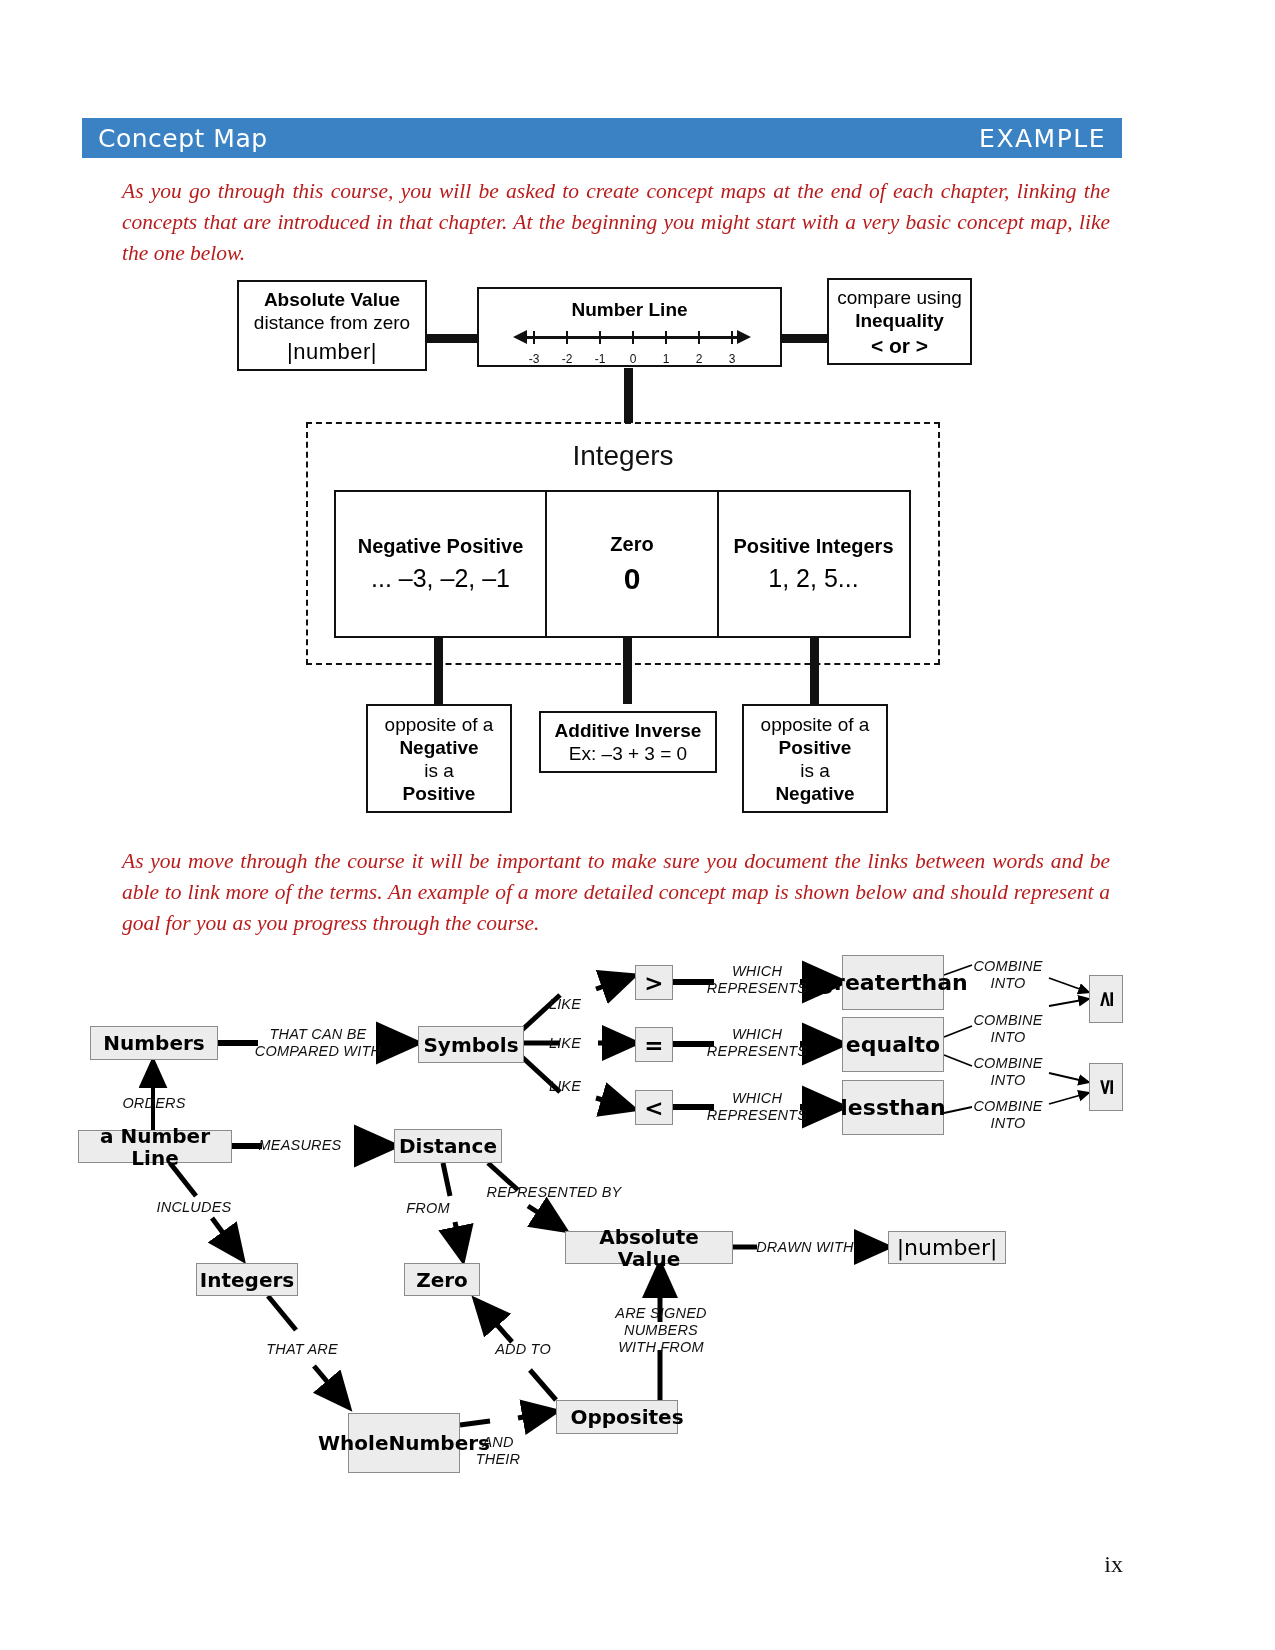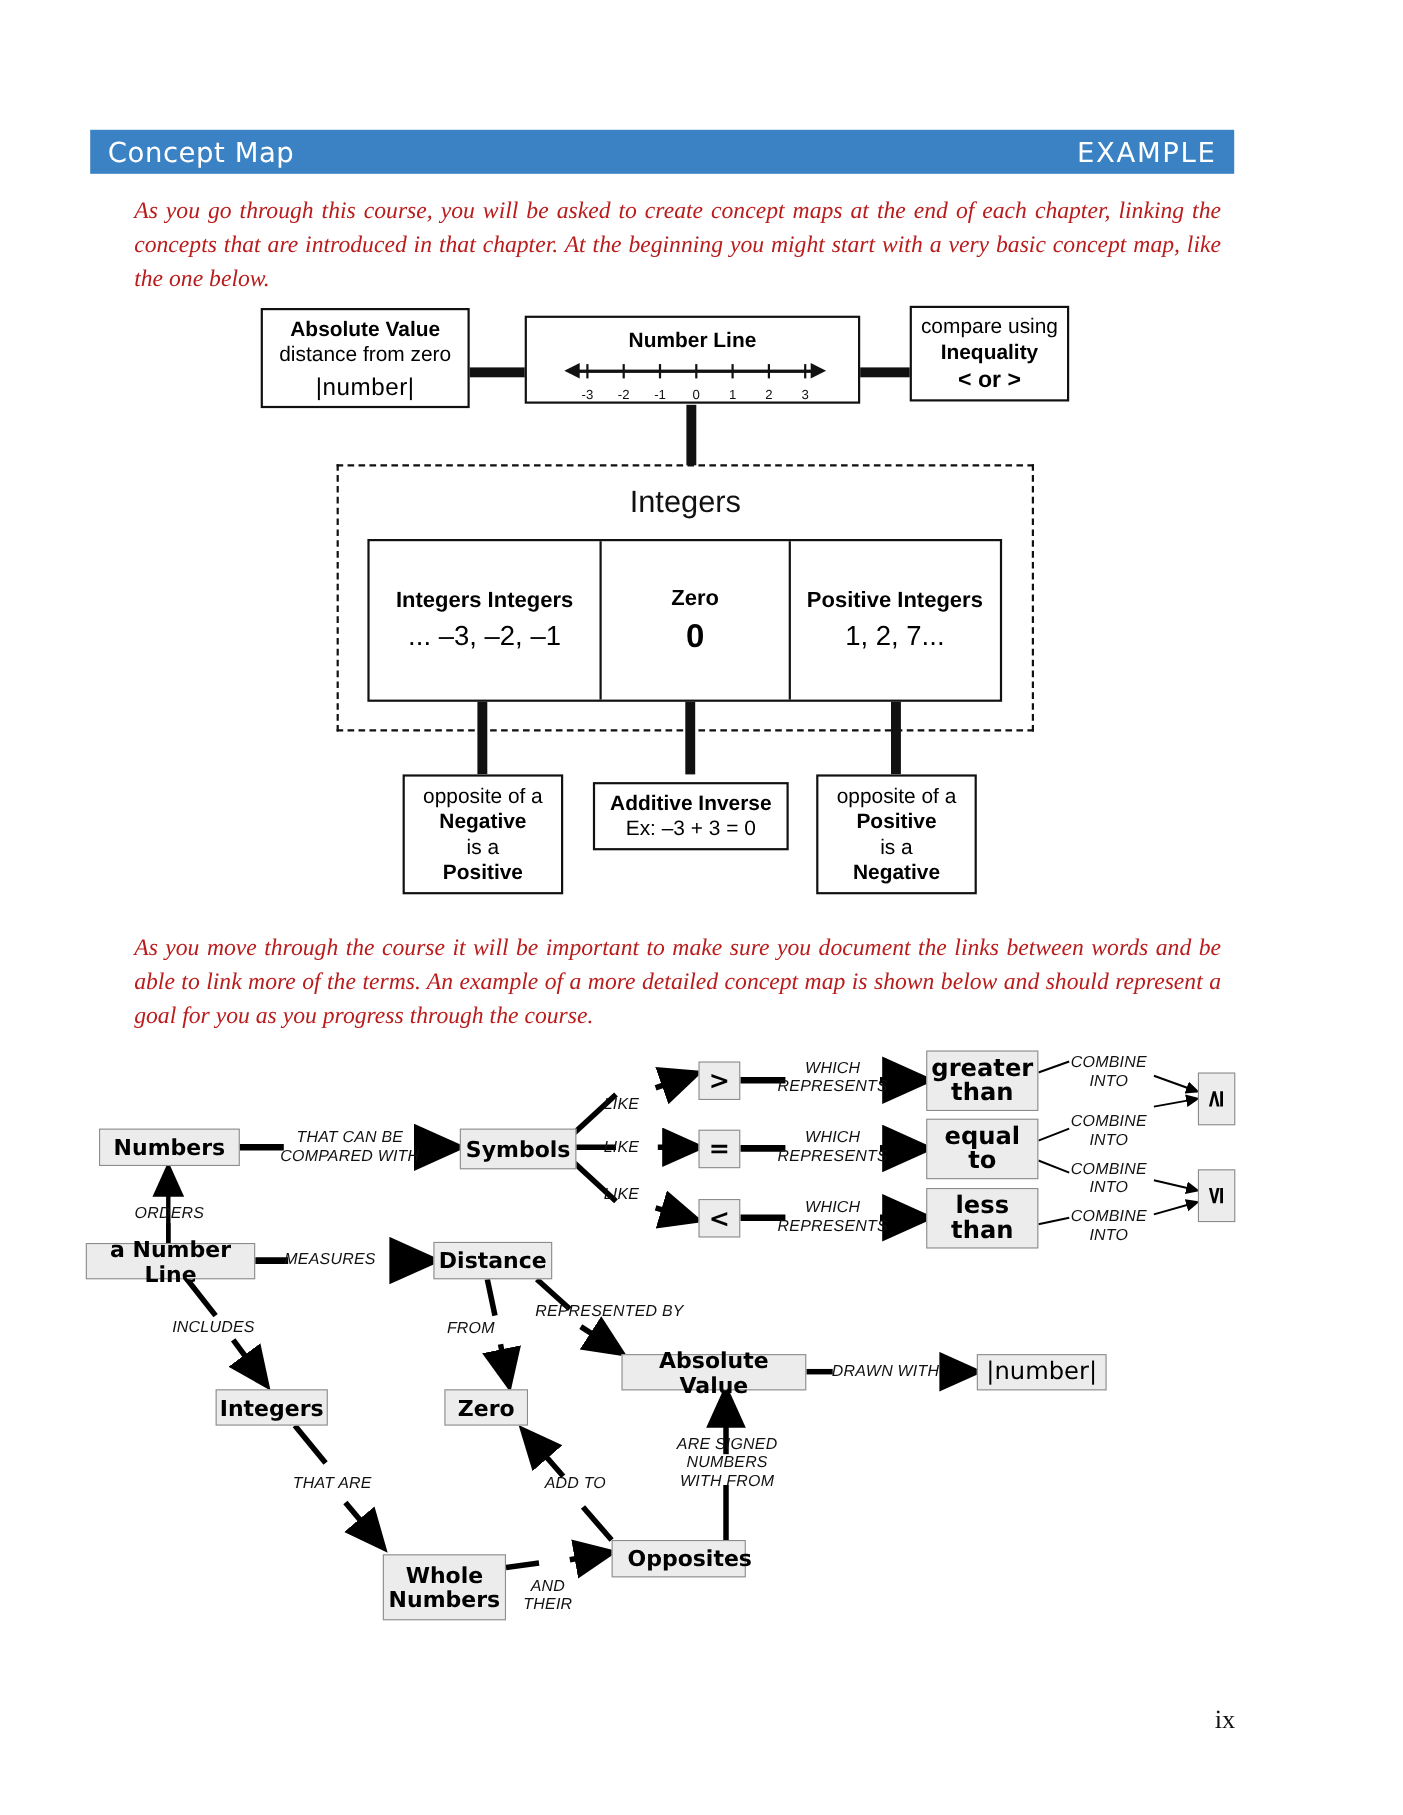--- a/index.html
+++ b/index.html
@@ -90,21 +90,21 @@
   .node{
     position:absolute;box-sizing:border-box;
     background:#ececec;border:1.5px solid #8c8c8c;
     box-shadow:inset 0 0 0 0 #fff;
     display:flex;align-items:center;justify-content:center;text-align:center;
     font-weight:bold;font-size:20px;line-height:22px;color:#000;
     font-family:"DejaVu Sans", sans-serif;
   }
   .node.sym{font-size:23px;font-weight:bold;}
   .node.rot span{transform:rotate(-90deg);display:inline-block;font-size:22px;font-weight:bold;}
-  .node.two{flex-direction:column;}
+  .node.two{flex-direction:row;}
 
   .lbl{
     position:absolute;font-style:italic;font-size:14.5px;line-height:17px;
     text-align:center;color:#111;
     font-family:"Liberation Sans", sans-serif;
     letter-spacing:.2px;
   }
 
   svg.edges{position:absolute;left:0;top:0;width:1275px;height:1650px;pointer-events:none;}
 
@@ -164,30 +164,30 @@
     <div class="n">compare using</div>
     <div class="b">Inequality</div>
     <div class="b t20" style="margin-top:2px;">&lt; or &gt;</div>
   </div>
 
   <div class="dashed" style="left:306px;top:422px;width:634px;height:243px;"></div>
   <div class="int-label" style="left:306px;top:440px;width:634px;">Integers</div>
 
   <div class="tri-box" style="left:334px;top:490px;width:577px;height:148px;">
     <div class="tri-cell" style="width:209px;">
-      <div class="hd">Integers Integers</div>
+      <div class="hd">Negative Positive</div>
       <div class="vl">... –3, –2, –1</div>
     </div>
     <div class="tri-cell" style="width:172px;">
       <div class="hd">Zero</div>
       <div class="vl bold">0</div>
     </div>
     <div class="tri-cell" style="width:191px;">
       <div class="hd">Positive Integers</div>
-      <div class="vl">1, 2, 7...</div>
+      <div class="vl">1, 2, 5...</div>
     </div>
   </div>
 
   <div class="connector" style="left:434px;top:638px;width:9px;height:66px;"></div>
   <div class="connector" style="left:623px;top:638px;width:9px;height:66px;"></div>
   <div class="connector" style="left:810px;top:638px;width:9px;height:66px;"></div>
 
   <div class="cbox" style="left:366px;top:704px;width:146px;height:109px;">
     <div class="n">opposite of a</div>
     <div class="b">Negative</div>

